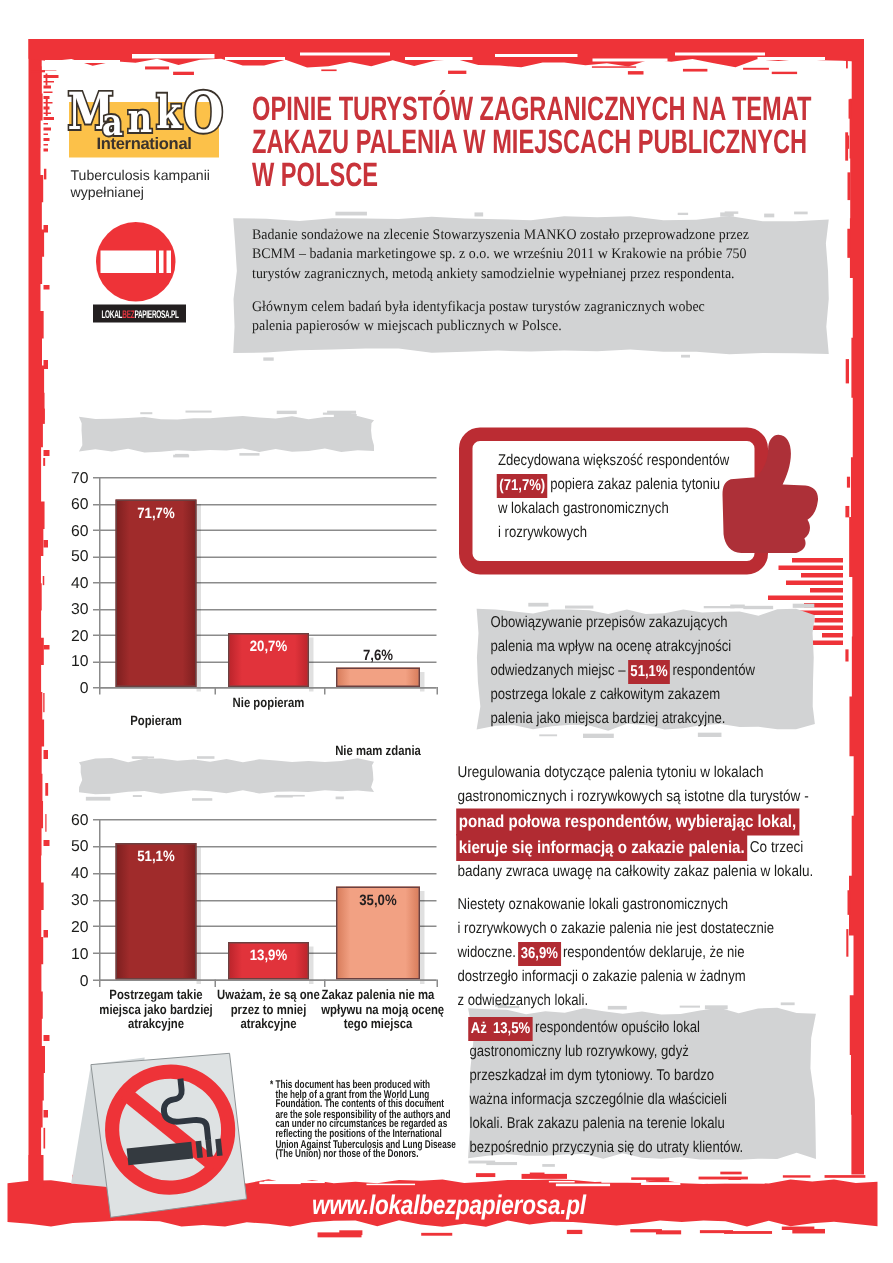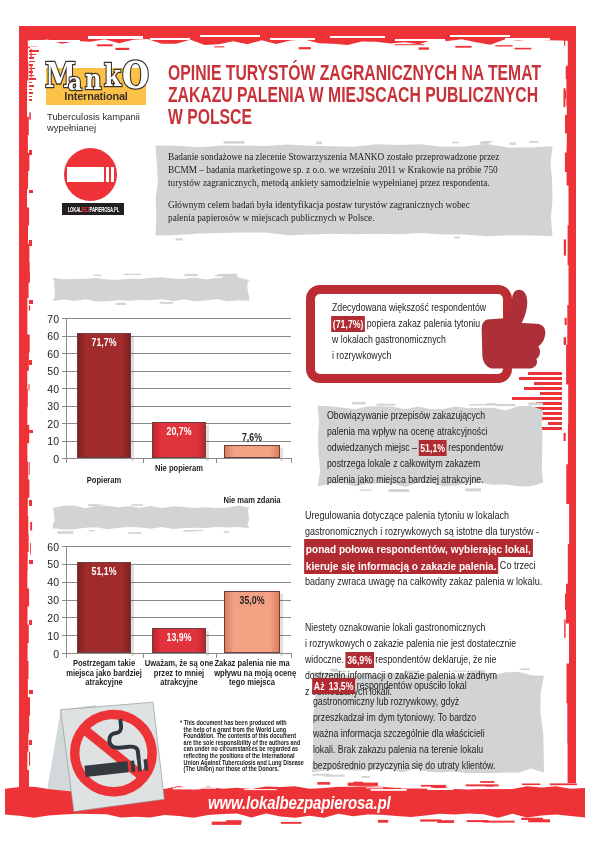--- a/index.html
+++ b/index.html
@@ -371,21 +371,21 @@
       <div><span class="">postrzega lokale z całkowitym zakazem</span></div>
       <div><span class="">palenia jako miejsca bardziej atrakcyjne.</span></div>
     </div>
     <div class="ctext c3" style="left:305px;top:508px;width:250px;">
       <div><span class="">Uregulowania dotyczące palenia tytoniu w lokalach</span></div>
       <div><span class="">gastronomicznych i rozrywkowych są istotne dla turystów -</span></div>
       <div><span class="hl">ponad połowa respondentów, wybierając lokal,</span></div>
       <div><span class="hl">kieruje się informacją o zakazie palenia.</span><span class=""> Co trzeci</span></div>
       <div><span class="">badany zwraca uwagę na całkowity zakaz palenia w lokalu.</span></div>
     </div>
-    <div class="ctext" style="left:305px;top:596px;width:250px;margin-top:24px;">
+    <div class="ctext" style="left:305px;top:596px;width:250px;">
       <div><span class="">Niestety oznakowanie lokali gastronomicznych</span></div>
       <div><span class="">i rozrywkowych o zakazie palenia nie jest dostatecznie</span></div>
       <div><span class="">widoczne. </span><span class="hl">36,9%</span><span class=""> respondentów deklaruje, że nie</span></div>
       <div><span class="">dostrzegło informacji o zakazie palenia w żadnym</span></div>
       <div><span class="">z odwiedzanych lokali.</span></div>
     </div>
     <svg style="position:absolute;left:308px;top:665px;width:240px;height:115px;overflow:visible;z-index:0;" viewBox="-2 -7 244 119">
       <path d="M0.0,0.4 L13.3,1.1 L26.7,1.5 L40.0,4.5 L53.3,2.5 L66.7,3.6 L80.0,0.5 L93.3,2.5 L106.7,4.2 L120.0,2.6 L133.3,4.7 L146.7,4.4 L160.0,1.9 L173.3,0.0 L186.7,3.8 L200.0,0.6 L213.3,0.0 L226.7,3.7 L240.0,4.2 L236.7,21.0 L236.2,42.0 L239.2,63.0 L239.7,84.0 L240.0,104.4 L226.7,100.1 L213.3,104.4 L200.0,104.2 L186.7,104.9 L173.3,104.8 L160.0,104.8 L146.7,103.2 L133.3,104.2 L120.0,103.5 L106.7,100.4 L93.3,104.2 L80.0,100.9 L66.7,101.3 L53.3,102.2 L40.0,102.1 L26.7,101.1 L13.3,102.1 L0.0,103.9 L1.3,84.0 L1.0,63.0 L1.6,42.0 L3.9,21.0 Z" fill="#d2d3d4"></path>
       <rect x="96.4" y="-1.2" width="13.1" height="2.5" fill="#d2d3d4"></rect>
       <rect x="20.5" y="-1.2" width="14.8" height="1.5" fill="#d2d3d4"></rect>

